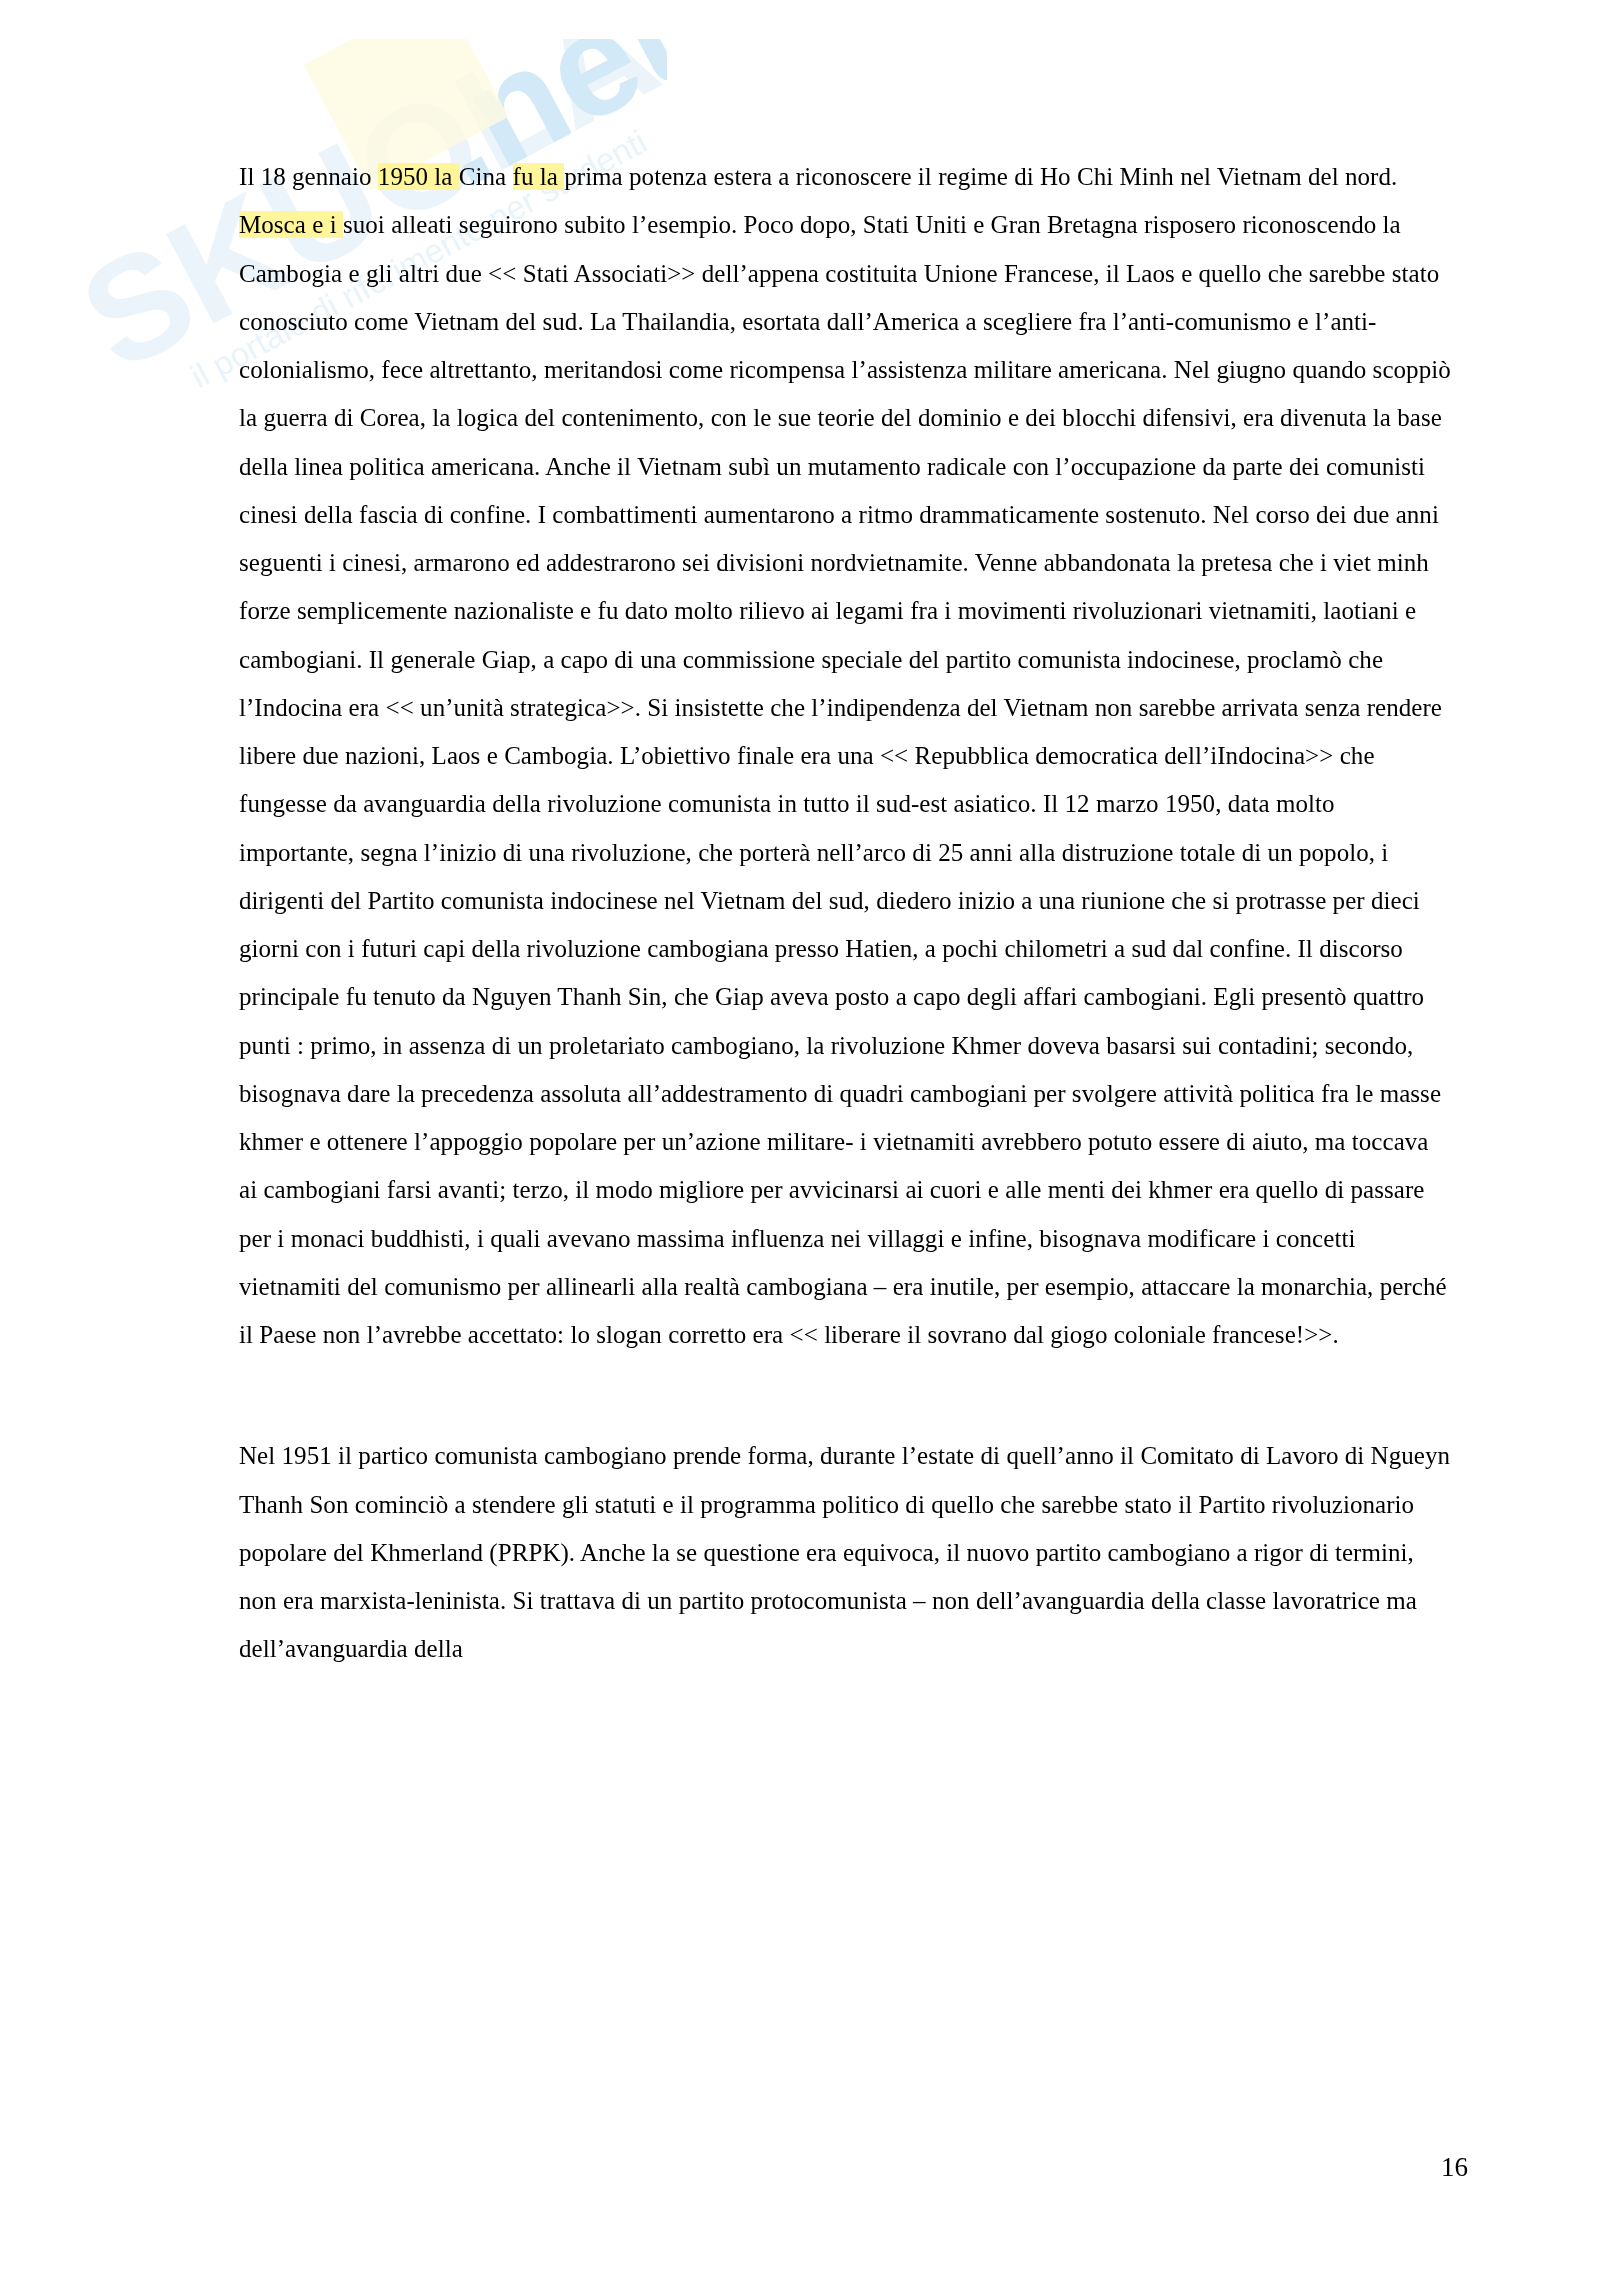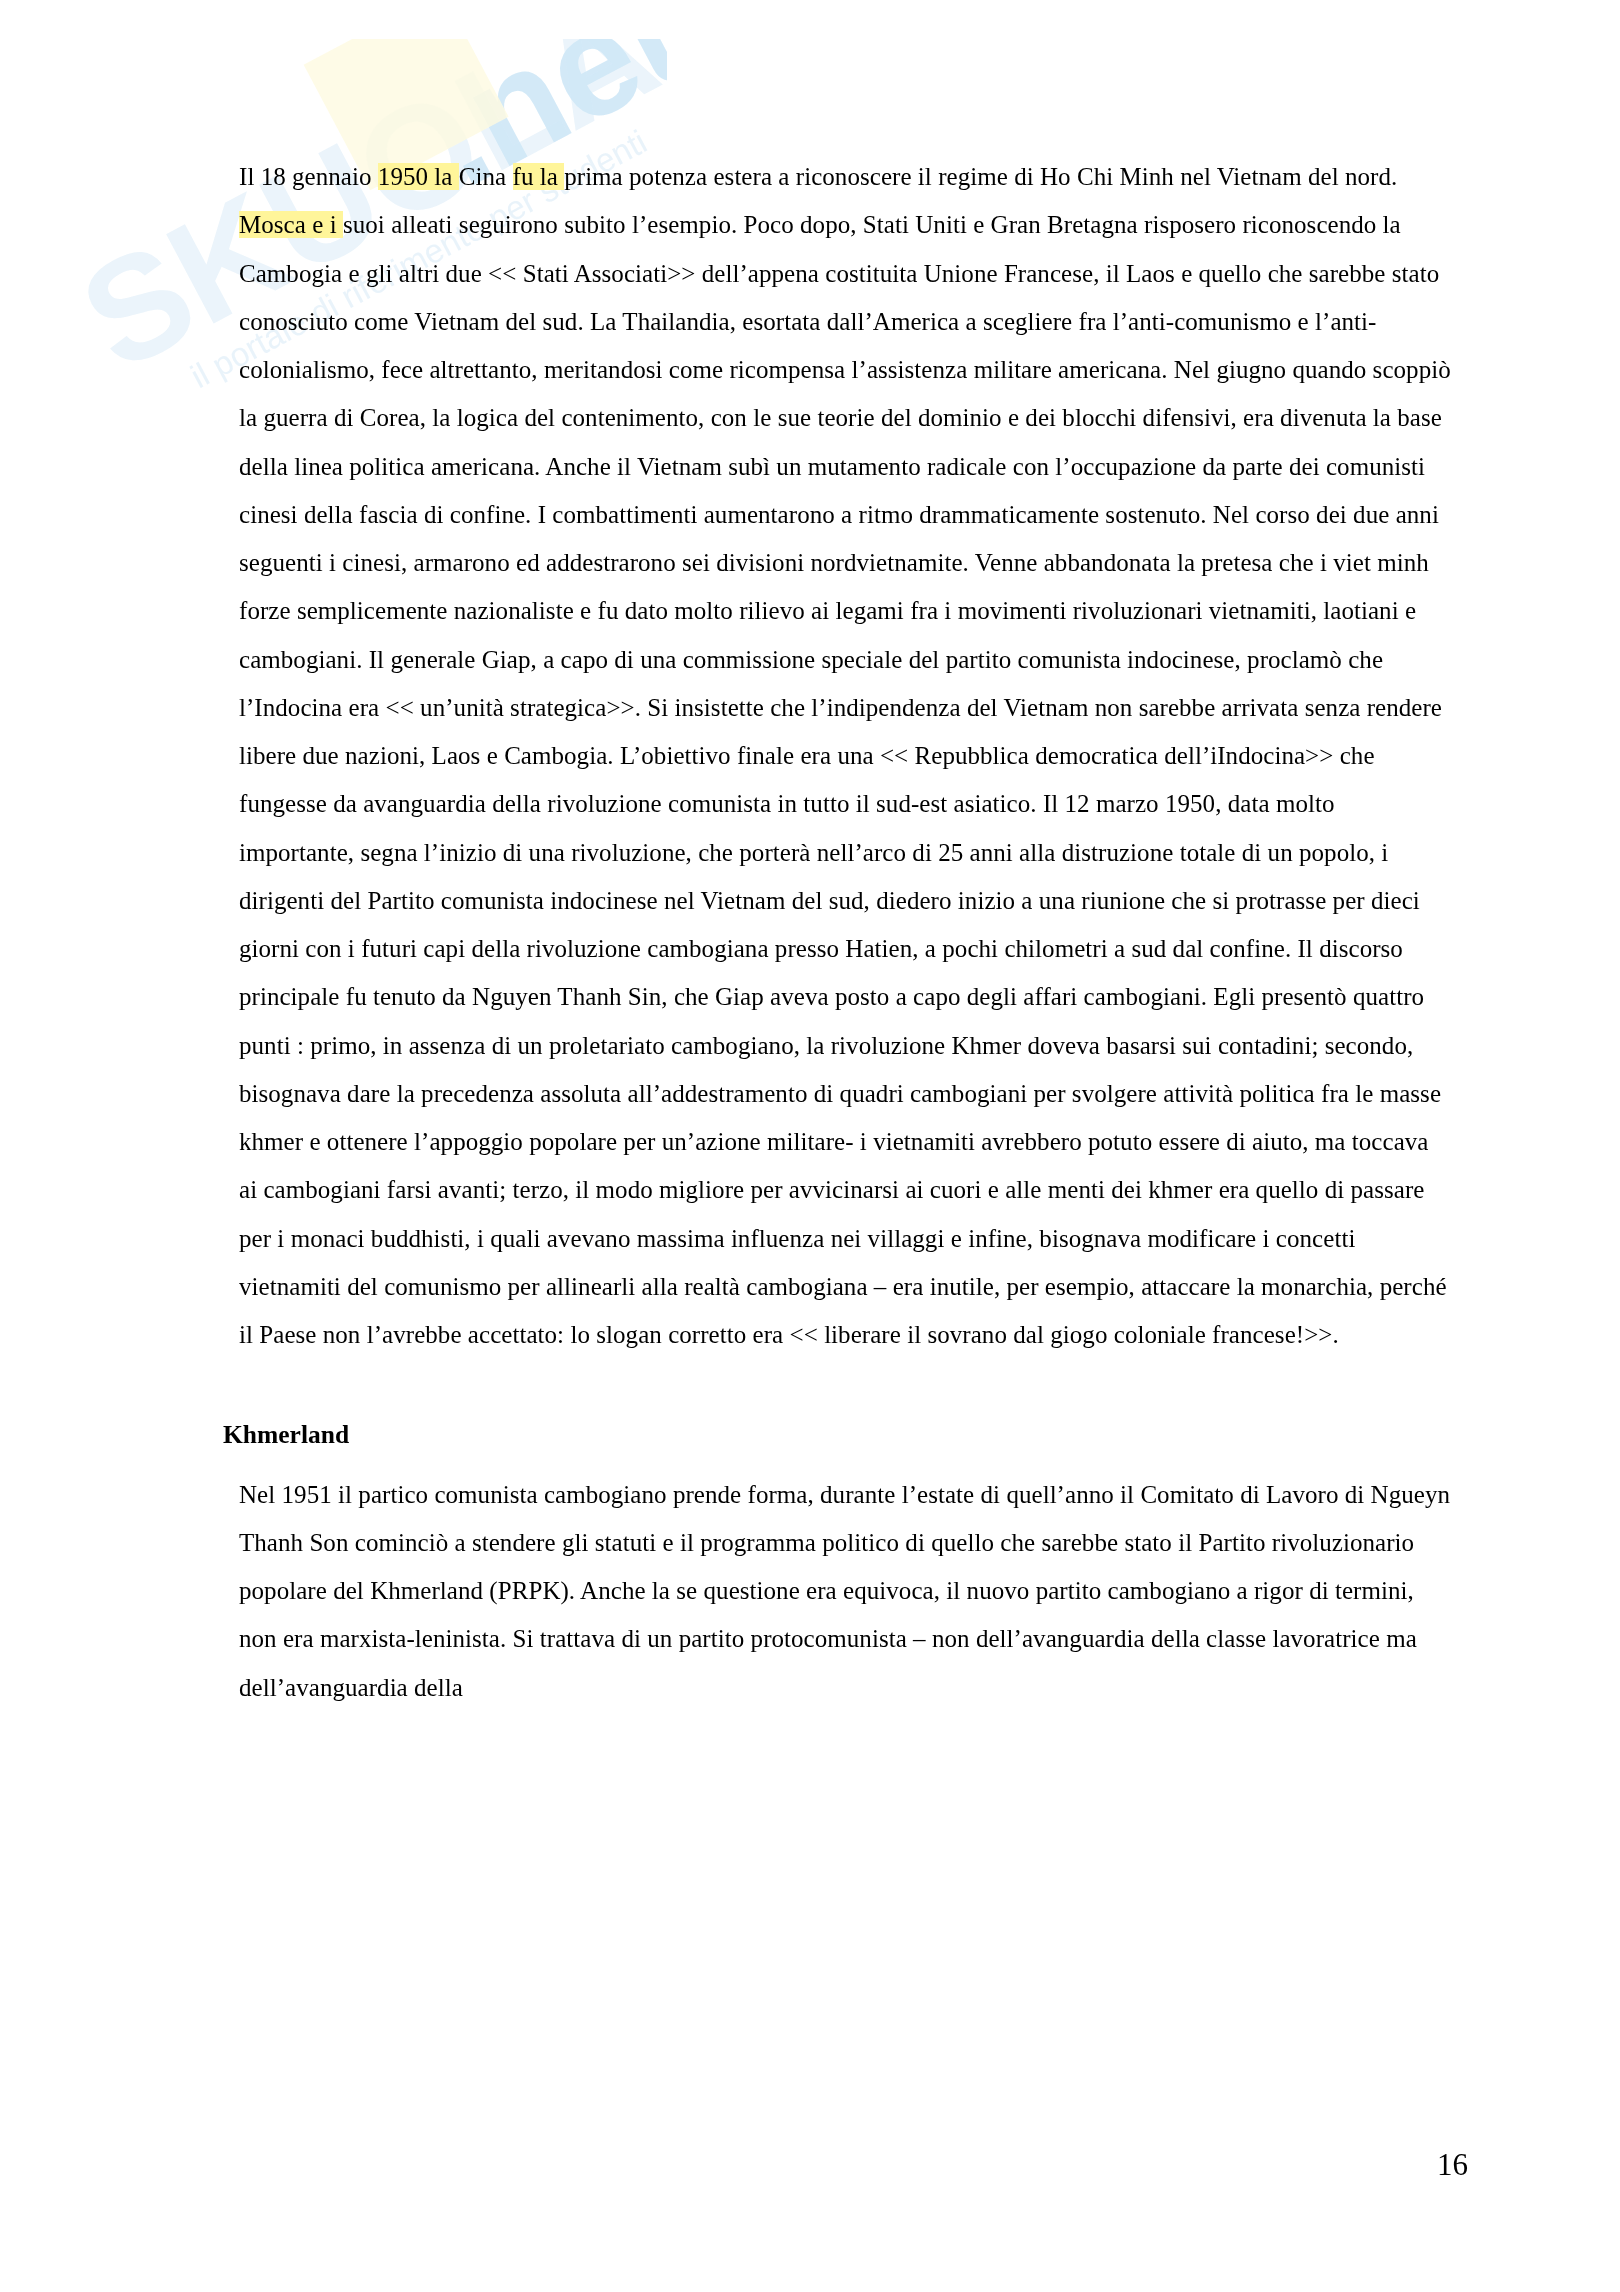--- a/index.html
+++ b/index.html
@@ -63,21 +63,21 @@
     font-size: 25.5px;
     font-weight: bold;
     margin: 0 0 13.7px 0;
     line-height: 1.5;
   }
 
   .page-number {
     position: absolute;
     right: 152px;
     bottom: 110px;
-    font-size: 31px;
+    font-size: 27px;
     font-family: "Liberation Serif", serif;
   }
 
   
   .watermark {
     position: absolute;
     left: 59px;
     top: 39px;
     width: 608px;
     height: 421px;
@@ -102,21 +102,20 @@
     </svg>
   </div>
 
   <div class="content">
 
 
     <p class="para"><span>Il 18 gennaio </span><span class="hl">1950 la </span><span>Cina </span><span class="hl">fu la </span><span>prima potenza estera a riconoscere il regime di Ho Chi Minh nel Vietnam del nord. </span><span class="hl">Mosca e i </span><span>suoi alleati seguirono subito l’esempio. Poco dopo, Stati Uniti e Gran Bretagna risposero riconoscendo la Cambogia e gli altri due &lt;&lt; Stati Associati&gt;&gt; dell’appena costituita Unione Francese, il Laos e quello che sarebbe stato conosciuto come Vietnam del sud. La Thailandia, esortata dall’America a scegliere fra l’anti-comunismo e l’anti-colonialismo, fece altrettanto, meritandosi come ricompensa l’assistenza militare americana. Nel giugno quando scoppiò la guerra di Corea, la logica del contenimento, con le sue teorie del dominio e dei blocchi difensivi, era divenuta la base della linea politica americana. Anche il Vietnam subì un mutamento radicale con l’occupazione da parte dei comunisti cinesi della fascia di confine. I combattimenti aumentarono a ritmo drammaticamente sostenuto. Nel corso dei due anni seguenti i cinesi, armarono ed addestrarono sei divisioni nordvietnamite. Venne abbandonata la pretesa che i viet minh forze semplicemente nazionaliste e fu dato molto rilievo ai legami fra i movimenti rivoluzionari vietnamiti, laotiani e cambogiani. Il generale Giap, a capo di una commissione speciale del partito comunista indocinese, proclamò che l’Indocina era &lt;&lt; un’unità strategica&gt;&gt;. Si insistette che l’indipendenza del Vietnam non sarebbe arrivata senza rendere libere due nazioni, Laos e Cambogia. L’obiettivo finale era una &lt;&lt; Repubblica democratica dell’iIndocina&gt;&gt; che fungesse da avanguardia della rivoluzione comunista in tutto il sud-est asiatico. Il 12 marzo 1950, data molto importante, segna l’inizio di una rivoluzione, che porterà nell’arco di 25 anni alla distruzione totale di un popolo, i dirigenti del Partito comunista indocinese nel Vietnam del sud, diedero inizio a una riunione che si protrasse per dieci giorni con i futuri capi della rivoluzione cambogiana presso Hatien, a pochi chilometri a sud dal confine. Il discorso principale fu tenuto da Nguyen Thanh Sin, che Giap aveva posto a capo degli affari cambogiani. Egli presentò quattro punti : primo, in assenza di un proletariato cambogiano, la rivoluzione Khmer doveva basarsi sui contadini; secondo, bisognava dare la precedenza assoluta all’addestramento di quadri cambogiani per svolgere attività politica fra le masse khmer e ottenere l’appoggio popolare per un’azione militare- i vietnamiti avrebbero potuto essere di aiuto, ma toccava ai cambogiani farsi avanti; terzo, il modo migliore per avvicinarsi ai cuori e alle menti dei khmer era quello di passare per i monaci buddhisti, i quali avevano massima influenza nei villaggi e infine, bisognava modificare i concetti vietnamiti del comunismo per allinearli alla realtà cambogiana – era inutile, per esempio, attaccare la monarchia, perché il Paese non l’avrebbe accettato: lo slogan corretto era &lt;&lt; liberare il sovrano dal giogo coloniale francese!&gt;&gt;.</span></p>
 
     <div class="spacer"></div>
 
-    <h2 class="heading2">Khmerland</h2>
 
     <p class="para">Nel 1951 il partico comunista cambogiano prende forma, durante l’estate di quell’anno il Comitato di Lavoro di Ngueyn Thanh Son cominciò a stendere gli statuti e il programma politico di quello che sarebbe stato il Partito rivoluzionario popolare del Khmerland (PRPK). Anche la se questione era equivoca, il nuovo partito cambogiano a rigor di termini, non era marxista-leninista. Si trattava di un partito protocomunista – non dell’avanguardia della classe lavoratrice ma dell’avanguardia della</p>
 
   </div>
 
   <div class="page-number">16</div>
 
 </div>
 
 

